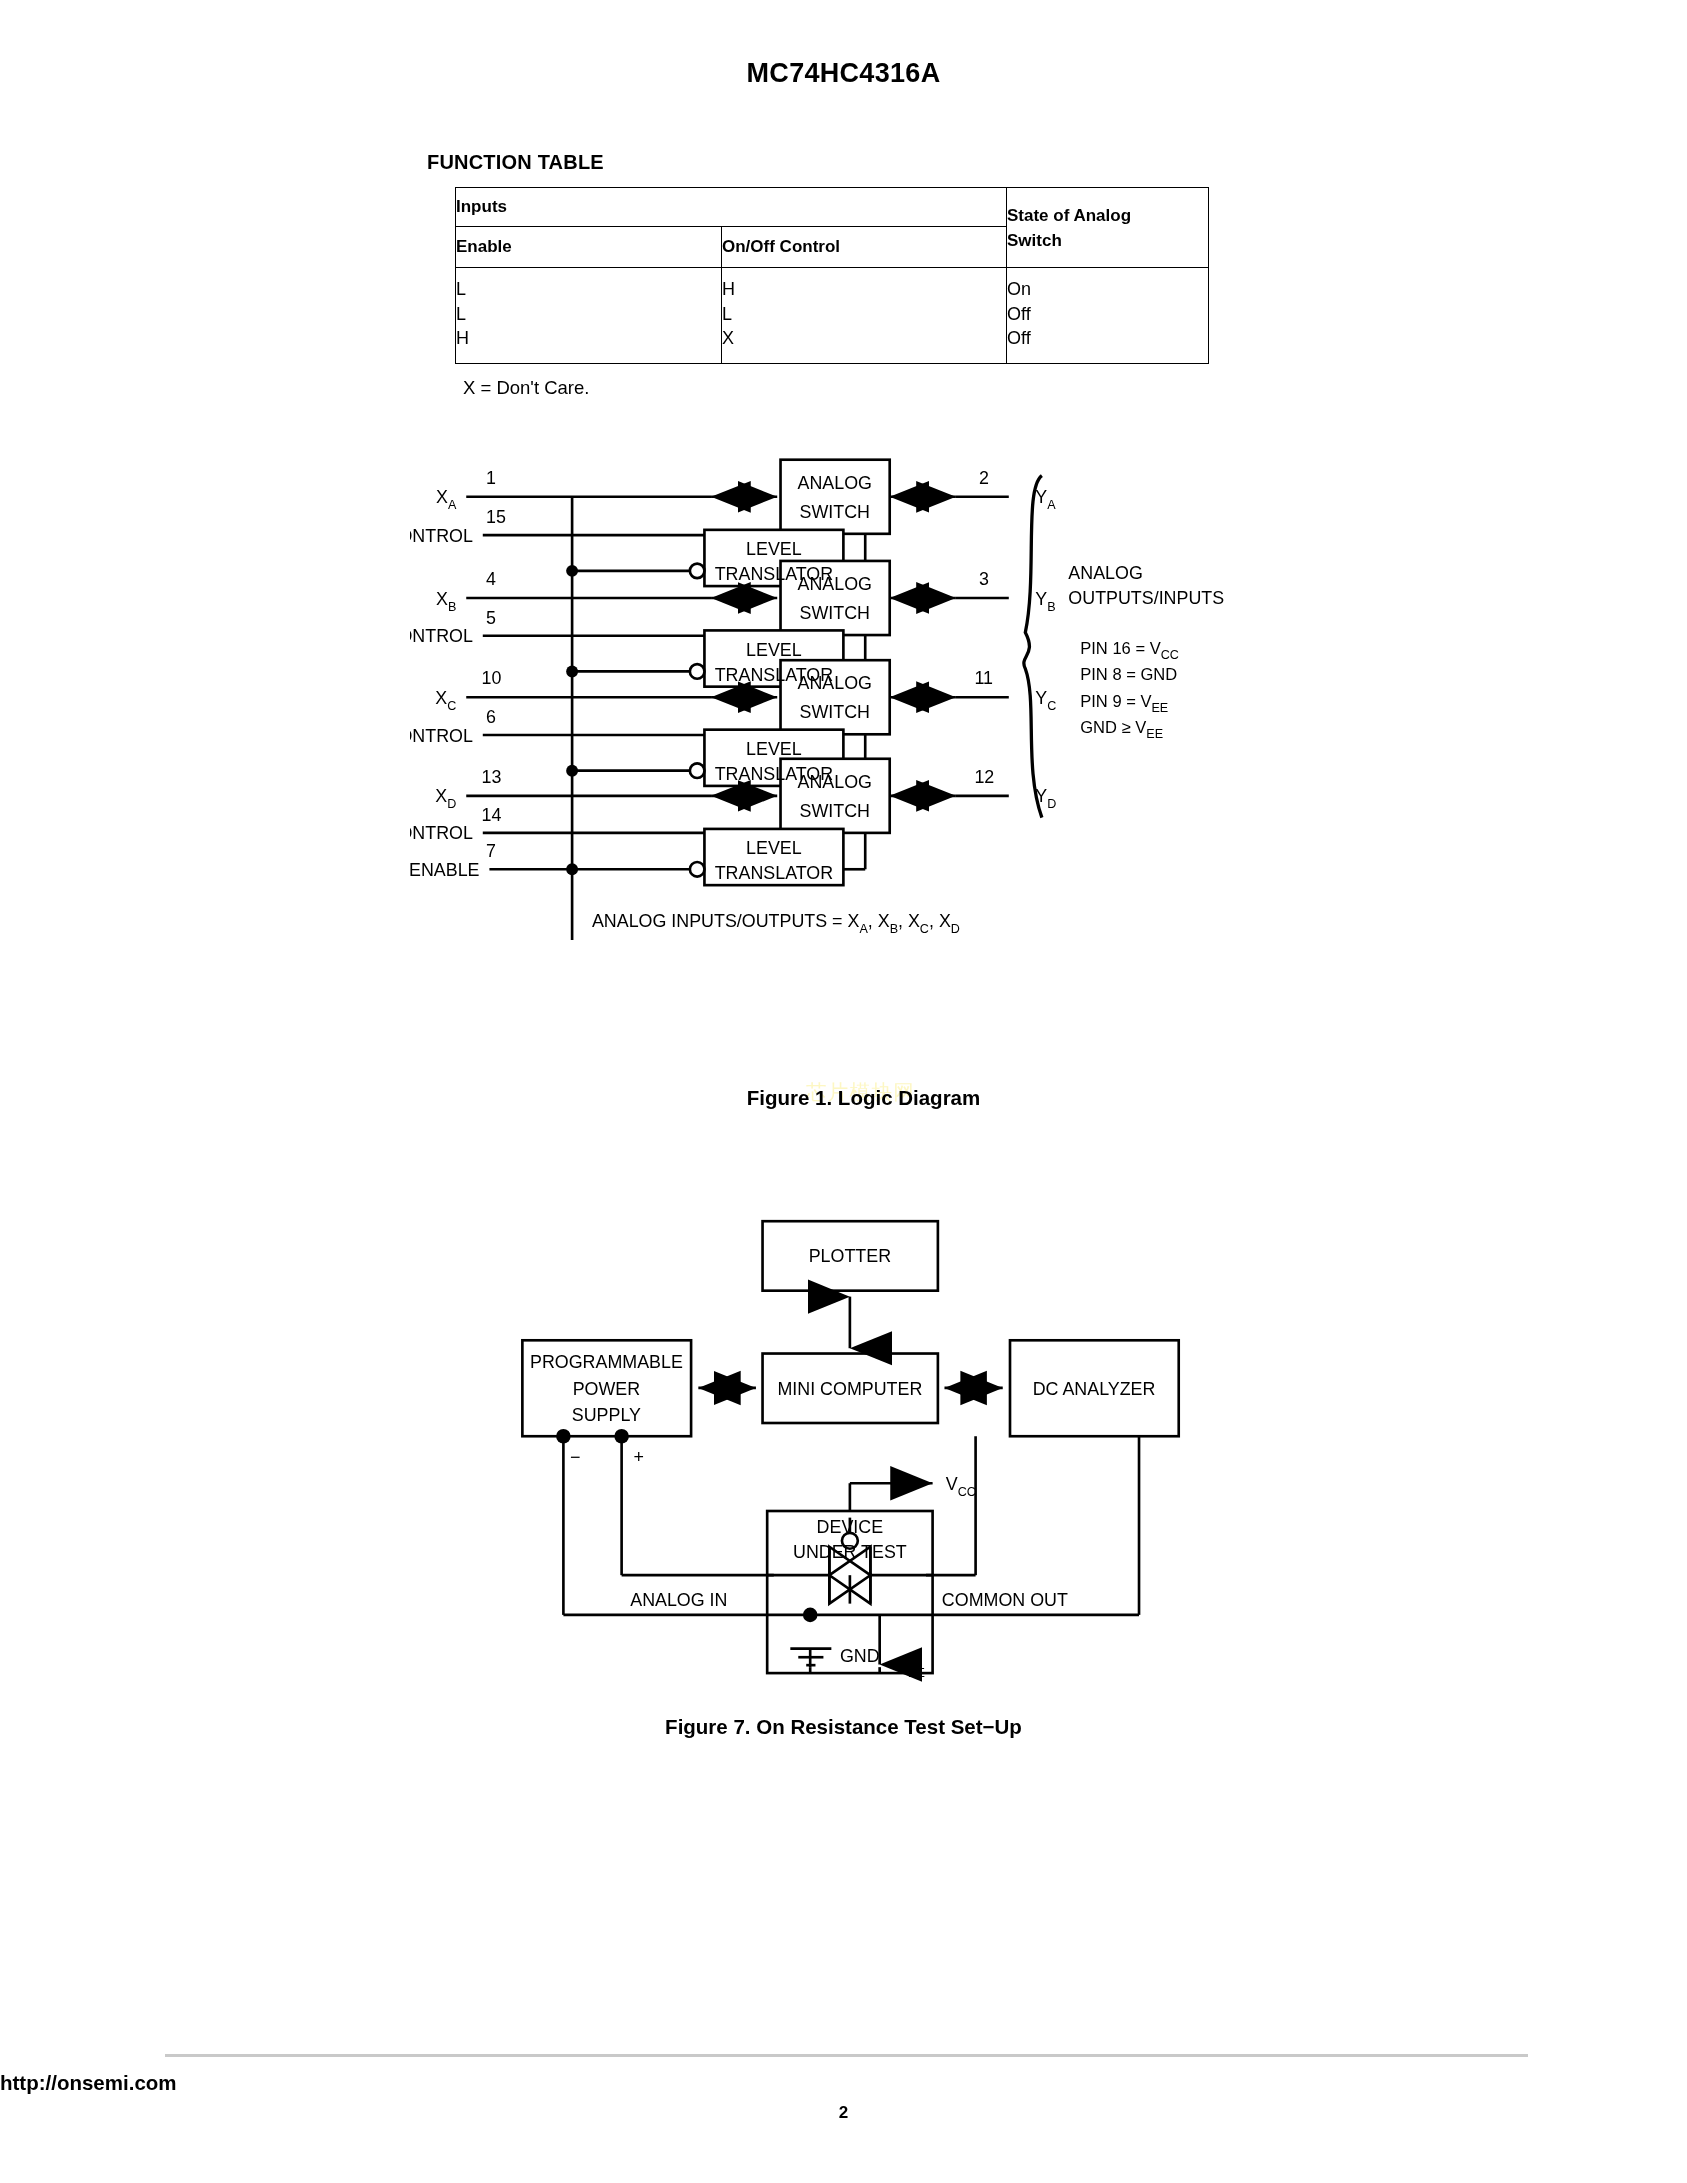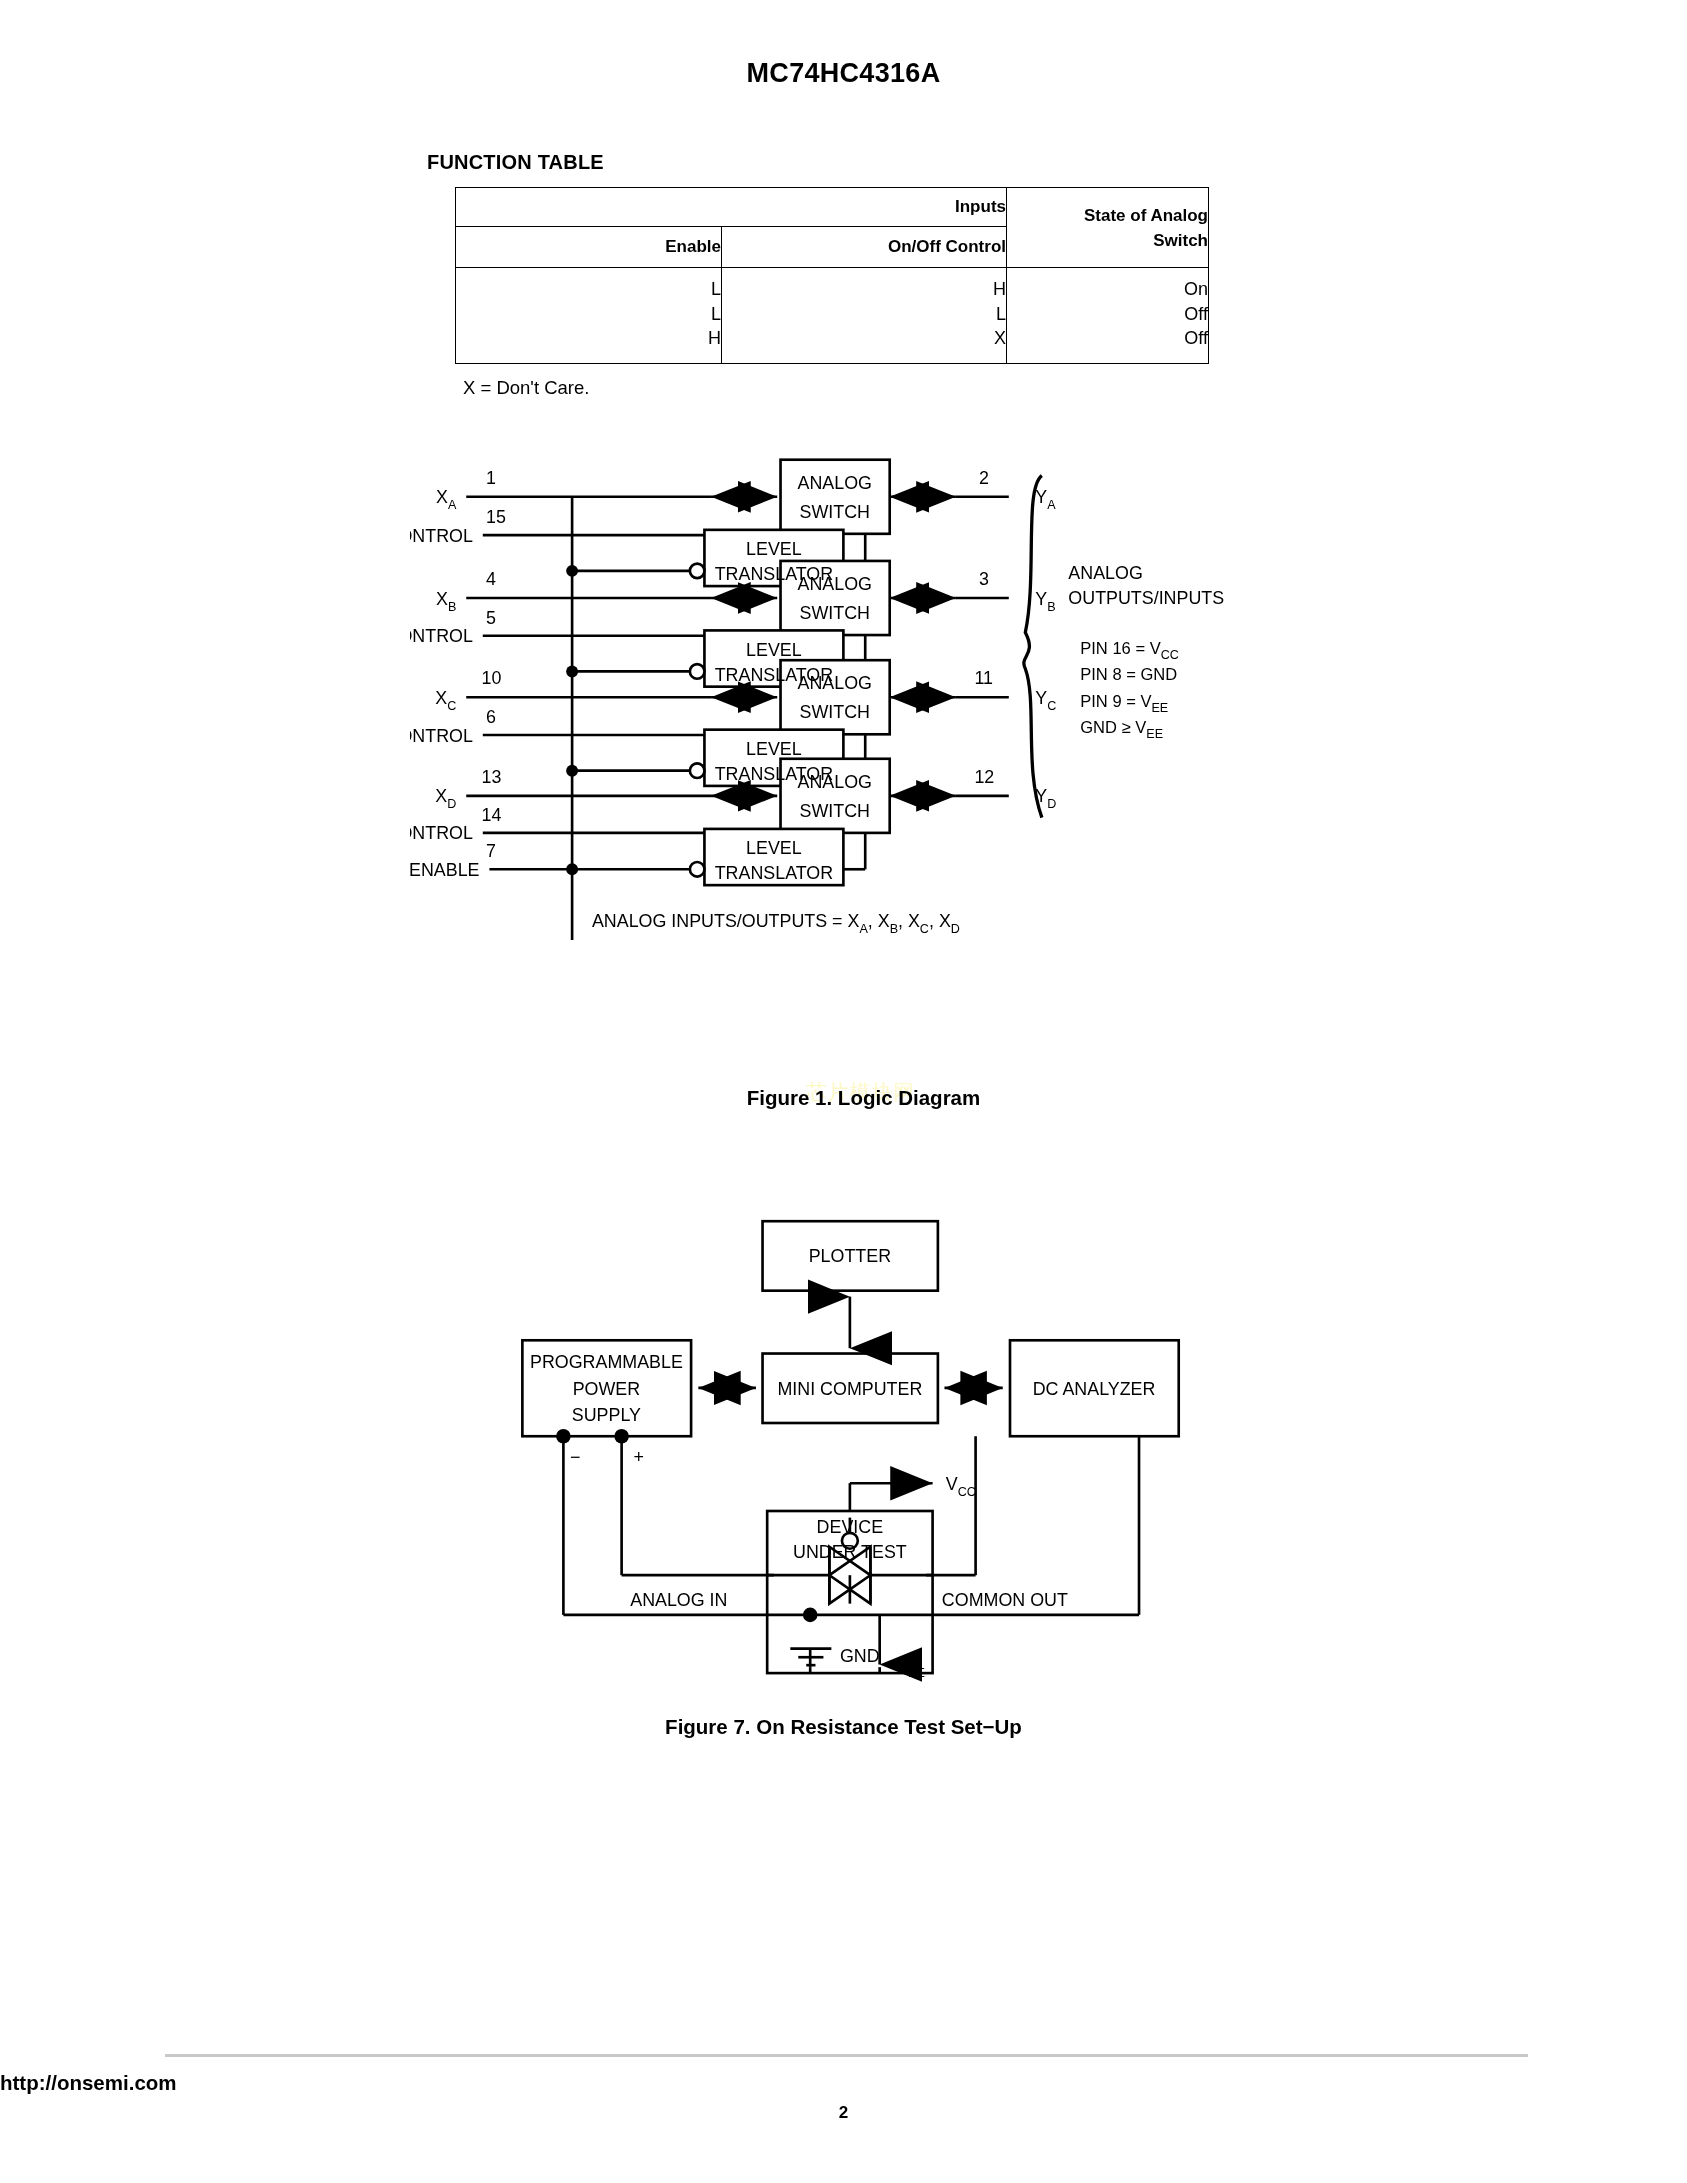--- a/index.html
+++ b/index.html
@@ -2,21 +2,21 @@
 <html style="font-size:10.6px"><head>
 <meta charset="utf-8">
 <style>
   html,body{margin:0;padding:0;background:#fff;}
   body{width:1687px;height:2183px;font-family:"Liberation Sans",sans-serif;color:#000;position:relative;}
   .page{position:relative;width:1687px;height:2183px;}
   .doc-title{position:absolute;top:58px;left:0;width:1687px;text-align:center;font-size:27px;font-weight:bold;letter-spacing:0.3px;}
   .sec-head{position:absolute;top:151px;left:427px;font-size:20px;font-weight:bold;letter-spacing:0.2px;}
   
   .ftable{position:absolute;top:187px;left:455px;border-collapse:collapse;width:754px;}
-  .ftable td,.ftable th{border:1.3px solid #000;font-weight:normal;font-size:17px;text-align:right;padding:0;}
+  .ftable td,.ftable th{border:1.3px solid #000;font-weight:normal;font-size:17px;text-align:left;padding:0;}
   .ftable .hdr{height:38px;font-size:17px;font-weight:bold;}
   .ftable .hdr2{height:40px;font-weight:bold;}
   .ftable .sub{font-weight:bold;}
   .ftable .body-cell{height:86px;vertical-align:top;padding-top:9.3px;line-height:24.5px;font-size:18px;}
   .ftable .rowspan-cell{font-weight:bold;font-size:17px;line-height:25px;}
   .note{position:absolute;top:377px;left:463px;font-size:18.5px;}
   
   .figwrap{position:absolute;}
   .fig-cap{position:absolute;width:1687px;left:0;text-align:center;font-size:20.5px;font-weight:bold;}
   .watermark{position:absolute;font-size:20.5px;color:#fdf7c3;letter-spacing:1.3px;}

